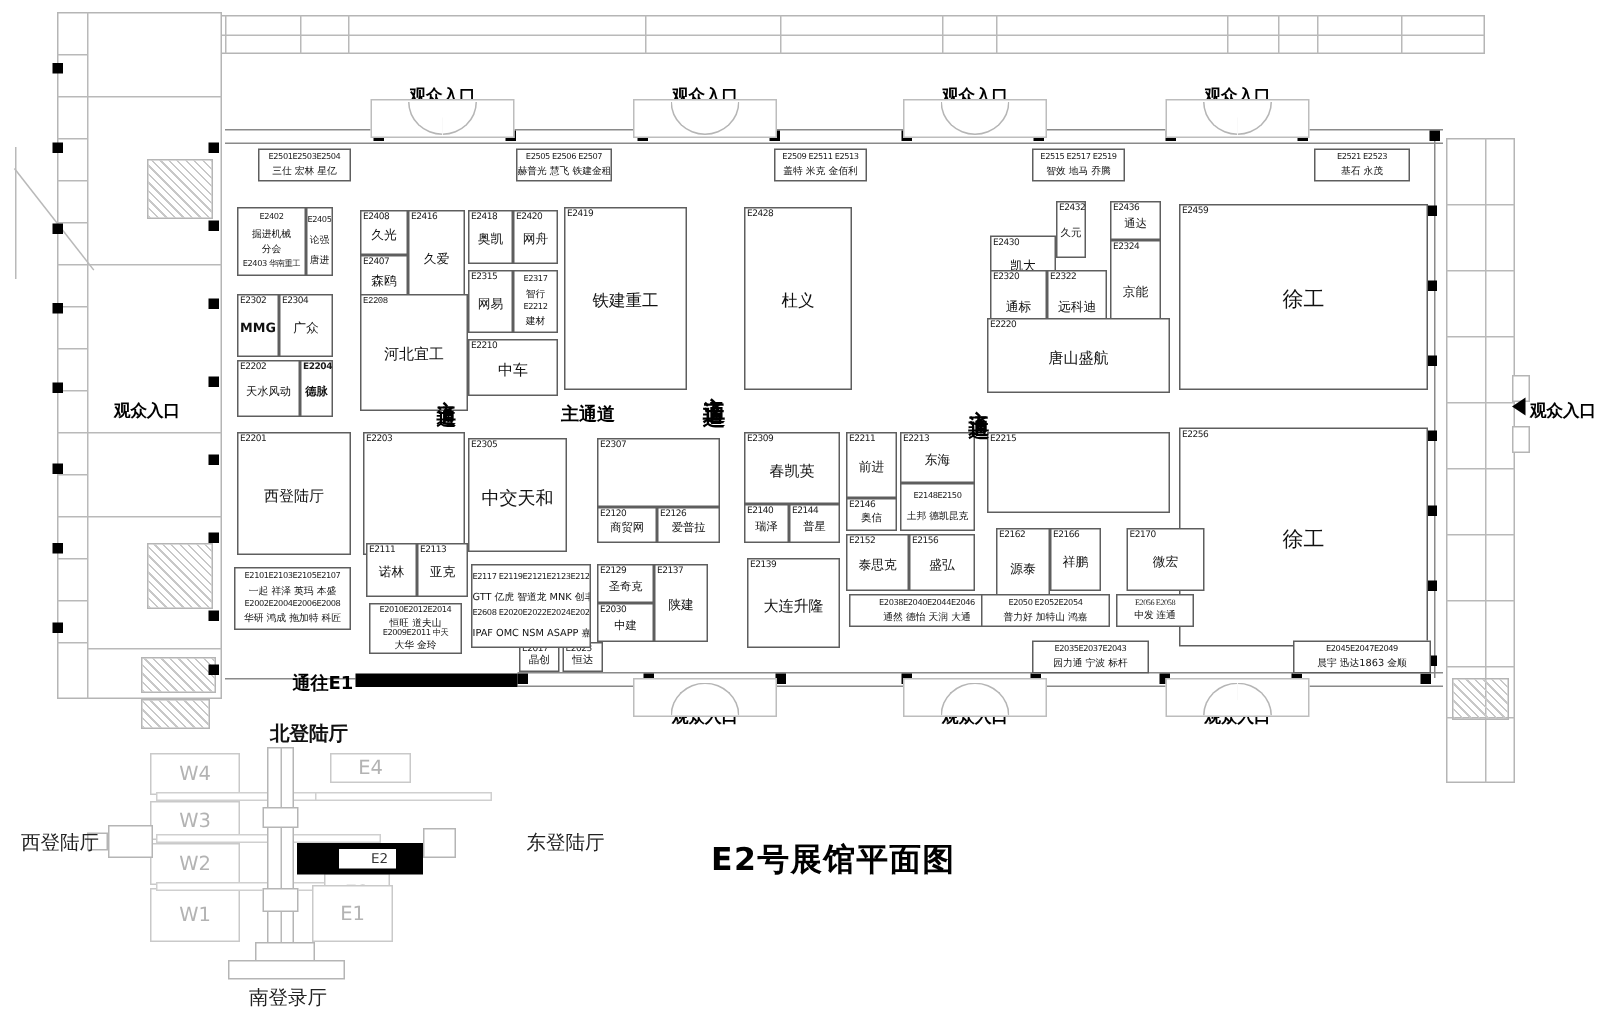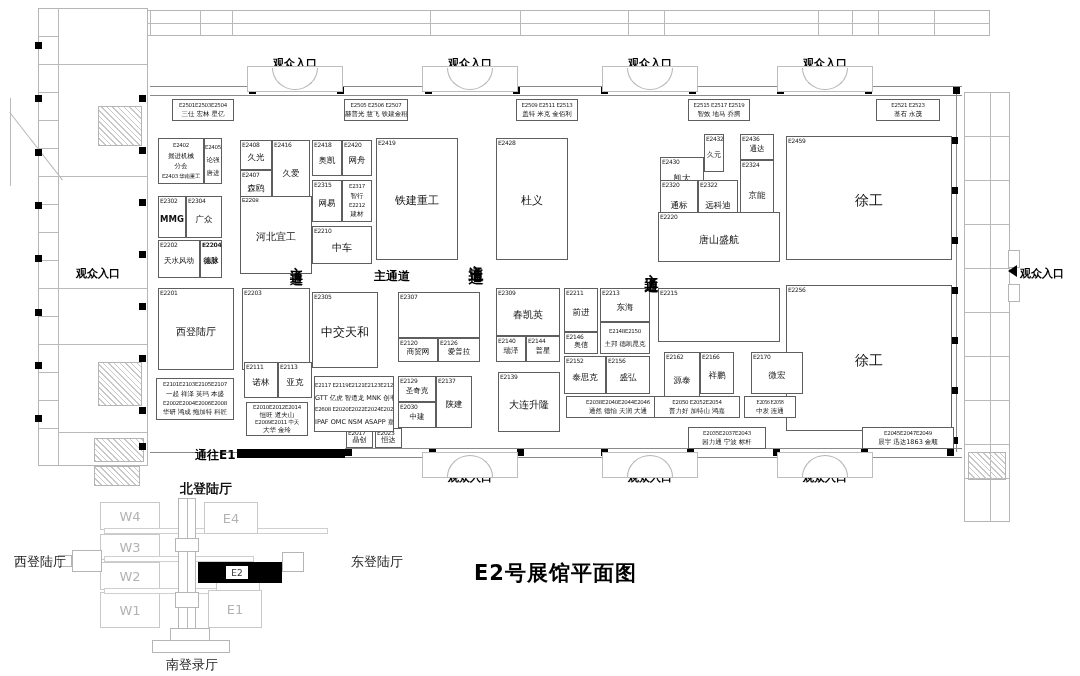--- a/index.html
+++ b/index.html
@@ -45,21 +45,21 @@
   #to-e1{position:absolute;left:195px;top:447px;font-size:12px;font-weight:bold;color:#000;}
   #title{position:absolute;left:474px;top:559px;font-size:21px;font-weight:bold;color:#000;letter-spacing:1px;}
 
   
   .mini-box{position:absolute;border:1.5px solid #c9c9c9;box-sizing:border-box;background:#fff;
             display:flex;align-items:center;justify-content:center;font-size:13px;color:#b3b3b3;}
   .mini-label{position:absolute;font-size:13px;color:#222;white-space:nowrap;}
   .mini-bar{position:absolute;border:1px solid #cfcfcf;box-sizing:border-box;background:#fff;height:6px;}
   #mini-e2-bar{position:absolute;left:198px;top:562px;width:84px;height:21px;background:#000;}
   #mini-e2-chip{position:absolute;left:28px;top:4px;width:22px;height:13px;background:#fff;
-                display:flex;align-items:center;justify-content:center;font-size:9px;color:#333;}
+                display:flex;align-items:center;justify-content:center;font-size:9px;color:#333;padding-left:16px;}
 </style>
 </head>
 <body>
 
 <div id="plan">
 
   <div>
 
     <div class="gray-rect" style="left:58px;top:10px;width:932px;height:26px;"></div>
     <div class="line-h" style="left:58px;top:23px;width:932px;"></div>
@@ -501,21 +501,21 @@
     <div class="mini-box" style="left:100px;top:502px;width:60px;height:28px;">W4</div>
     <div class="mini-box" style="left:100px;top:534px;width:60px;height:26px;">W3</div>
     <div class="mini-box" style="left:100px;top:562px;width:60px;height:28px;">W2</div>
     <div class="mini-box" style="left:100px;top:592px;width:60px;height:36px;">W1</div>
 
     <div class="mini-bar" style="left:104px;top:528px;width:126px;"></div>
     <div class="mini-bar" style="left:104px;top:556px;width:150px;"></div>
     <div class="mini-bar" style="left:104px;top:588px;width:126px;"></div>
     <div class="mini-bar" style="left:210px;top:528px;width:118px;"></div>
 
-    <div class="mini-box" style="left:204px;top:502px;width:54px;height:32px;">E4</div>
+    <div class="mini-box" style="left:220px;top:502px;width:54px;height:20px;">E4</div>
     <div class="mini-box" style="left:216px;top:534px;width:44px;height:26px;margin-top:48px;">E3</div>
     <div id="mini-e2-bar">
       <div id="mini-e2-chip">E2</div>
     </div>
     <div class="mini-box" style="left:208px;top:590px;width:54px;height:38px;">E1</div>
 
     <div class="gray-rect" style="left:178px;top:498px;width:18px;height:140px;"></div>
     <div class="line-v" style="left:187px;top:498px;height:140px;"></div>
     <div class="gray-rect" style="left:175px;top:538px;width:24px;height:14px;"></div>
     <div class="gray-rect" style="left:175px;top:592px;width:24px;height:16px;"></div>

